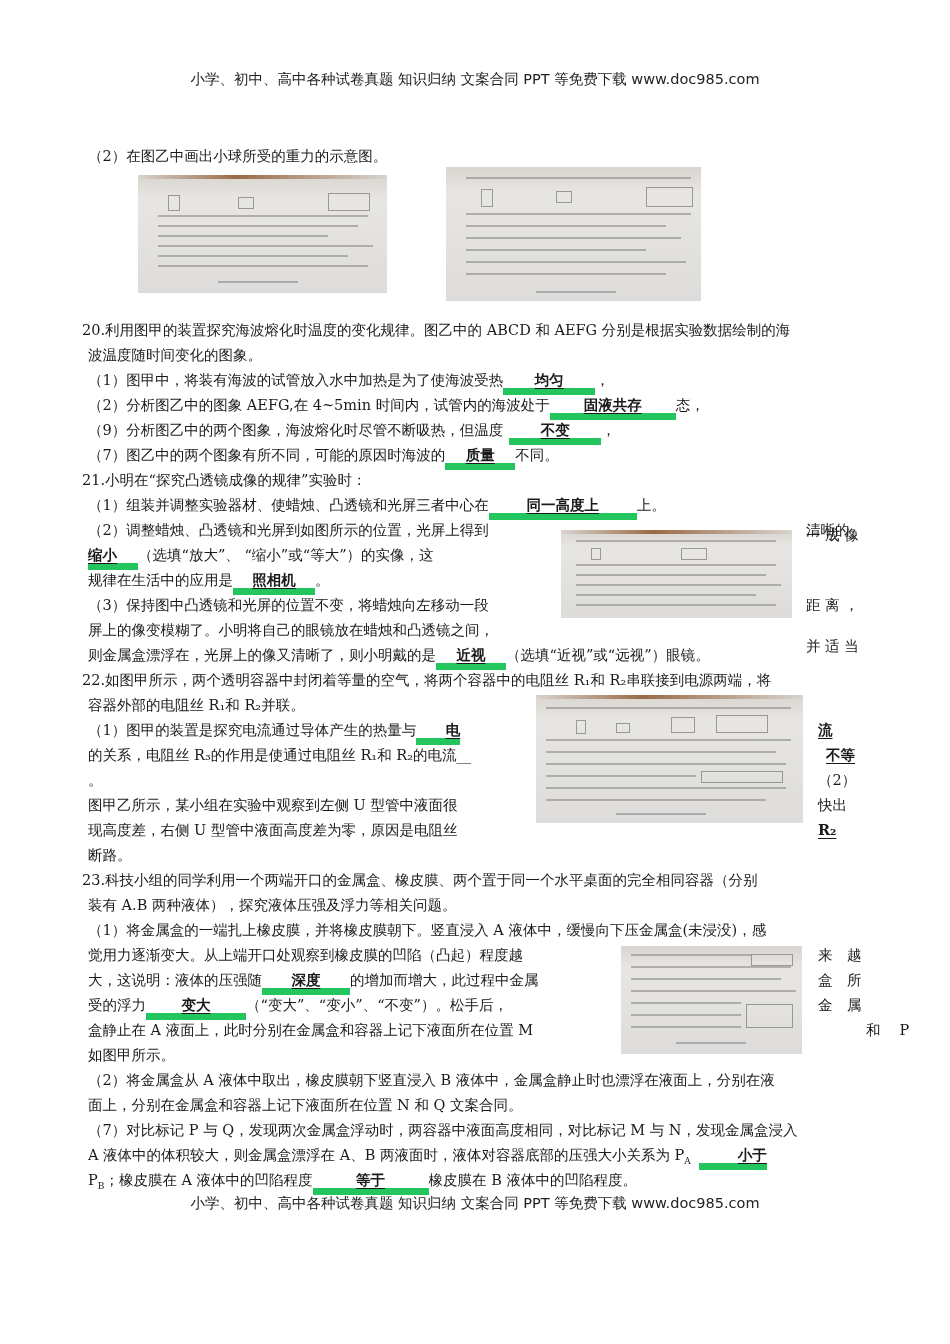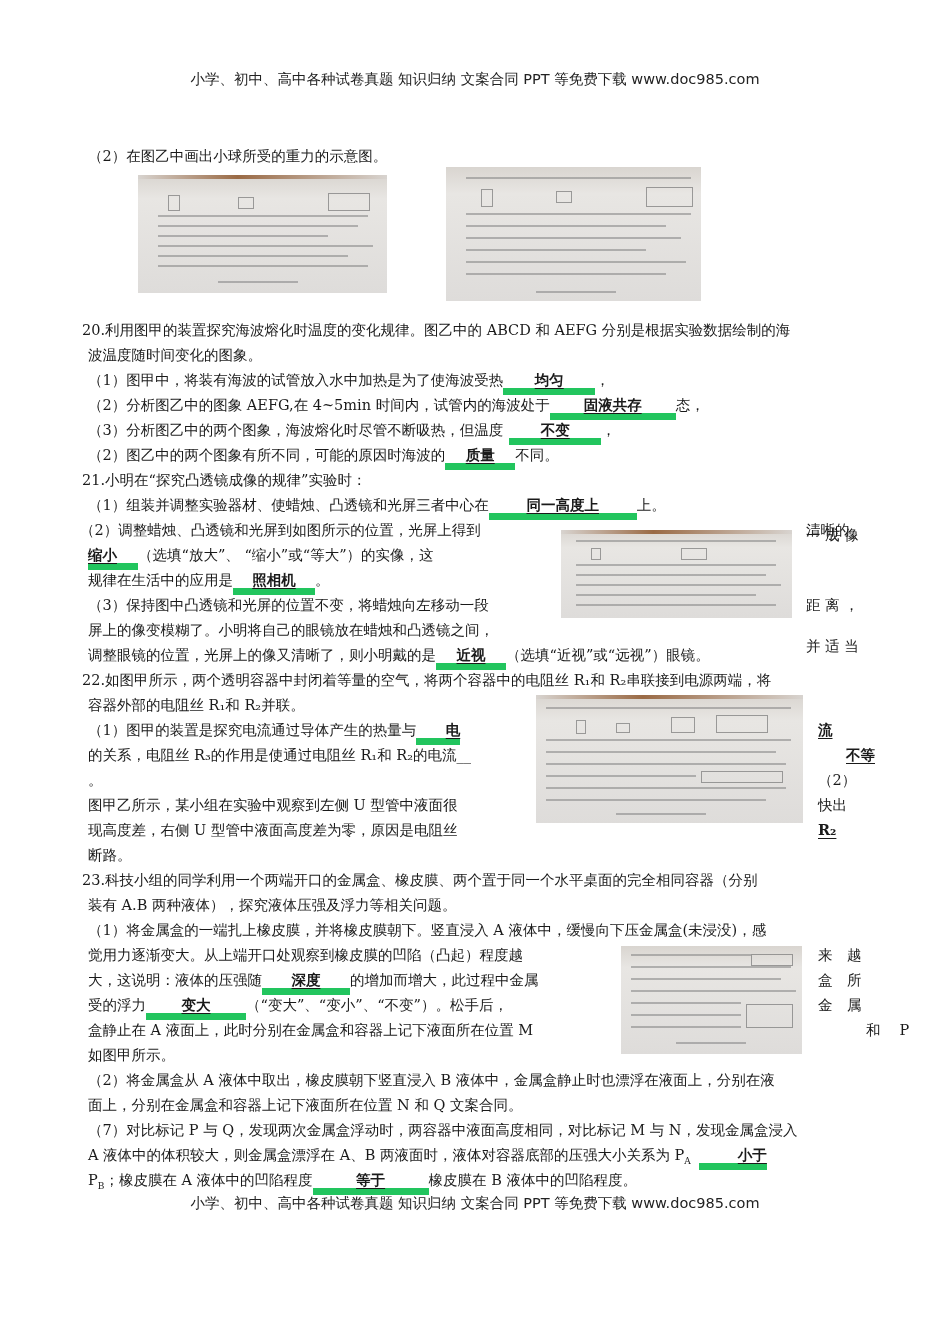--- a/index.html
+++ b/index.html
@@ -55,45 +55,45 @@
 
 <div class="line" style="left:82px;top:320px">20.利用图甲的装置探究海波熔化时温度的变化规律。图乙中的 ABCD 和 AEFG 分别是根据实验数据绘制的海</div>
 <div class="line" style="left:88px;top:345px">波温度随时间变化的图象。</div>
 <div class="line" style="left:88px;top:370px">
   <span>（1）图甲中，将装有海波的试管放入水中加热是为了使海波受热</span><span class="blank" style="width:92px"><span class="ans">均匀</span></span><span>，</span>
 </div>
 <div class="line" style="left:88px;top:395px">
   <span>（2）分析图乙中的图象 AEFG,在 4~5min 时间内，试管内的海波处于</span><span class="blank" style="width:126px"><span class="ans">固液共存</span></span><span>态，</span>
 </div>
 <div class="line" style="left:88px;top:420px">
-  <span>（3）分析图乙中的两个图象，海波熔化时尽管不断吸热，但温度</span><span class="blank" style="width:92px;margin-left:6px"><span class="ans">不变</span></span><span>，</span>
+  <span>（9）分析图乙中的两个图象，海波熔化时尽管不断吸热，但温度</span><span class="blank" style="width:92px;margin-left:6px"><span class="ans">不变</span></span><span>，</span>
 </div>
 <div class="line" style="left:88px;top:445px">
-  <span>（2）图乙中的两个图象有所不同，可能的原因时海波的</span><span class="blank" style="width:70px"><span class="ans">质量</span></span><span>不同。</span>
+  <span>（7）图乙中的两个图象有所不同，可能的原因时海波的</span><span class="blank" style="width:70px"><span class="ans">质量</span></span><span>不同。</span>
 </div>
 
 <div class="line" style="left:82px;top:470px">21.小明在“探究凸透镜成像的规律”实验时：</div>
 <div class="line" style="left:88px;top:495px">
   <span>（1）组装并调整实验器材、使蜡烛、凸透镜和光屏三者中心在</span><span class="blank" style="width:148px"><span class="ans">同一高度上</span></span><span>上。</span>
 </div>
-<div class="line" style="left:80px;top:520px">（2）调整蜡烛、凸透镜和光屏到如图所示的位置，光屏上得到</div>
+<div class="line" style="left:88px;top:520px">（2）调整蜡烛、凸透镜和光屏到如图所示的位置，光屏上得到</div>
 <div class="line" style="left:806px;top:520px">清晰的_</div>
 <div class="line" style="left:88px;top:545px">
   <span class="blank" style="width:50px;text-align:left"><span class="ans">缩小</span></span><span>（选填“放大”、 “缩小”或“等大”）的实像，这</span>
 </div>
 <div class="line" style="left:806px;top:525px">一 成 像</div>
 <div class="line" style="left:88px;top:570px">
   <span>规律在生活中的应用是</span><span class="blank" style="width:82px"><span class="ans">照相机</span></span><span>。</span>
 </div>
 <div class="line" style="left:88px;top:595px">（3）保持图中凸透镜和光屏的位置不变，将蜡烛向左移动一段</div>
 <div class="line" style="left:806px;top:595px">距 离 ，</div>
 <div class="line" style="left:88px;top:620px">屏上的像变模糊了。小明将自己的眼镜放在蜡烛和凸透镜之间，</div>
 <div class="line" style="left:806px;top:636px">并 适 当</div>
 <div class="line" style="left:88px;top:645px">
-  <span>调整眼镜的位置，光屏上的像又清晰了，则小明戴的是</span><span class="blank" style="width:70px"><span class="ans">近视</span></span><span>（选填“近视”或“远视”）眼镜。</span>
+  <span>则金属盒漂浮在，光屏上的像又清晰了，则小明戴的是</span><span class="blank" style="width:70px"><span class="ans">近视</span></span><span>（选填“近视”或“远视”）眼镜。</span>
 </div>
 
 <div class="photo" style="left:561px;top:530px;width:231px;height:88px">
   <div class="edge"></div>
   <div class="fig" style="left:30px;top:18px;width:8px;height:10px"></div>
   <div class="fig" style="left:120px;top:18px;width:24px;height:10px"></div>
   <div class="txt" style="left:15px;top:10px;width:200px"></div>
   <div class="txt" style="left:15px;top:34px;width:200px"></div>
   <div class="txt" style="left:15px;top:44px;width:190px"></div>
   <div class="txt" style="left:15px;top:54px;width:205px"></div>
@@ -101,21 +101,21 @@
   <div class="txt" style="left:15px;top:74px;width:200px"></div>
 </div>
 
 <div class="line" style="left:82px;top:670px">22.如图甲所示，两个透明容器中封闭着等量的空气，将两个容器中的电阻丝 R₁和 R₂串联接到电源两端，将</div>
 <div class="line" style="left:88px;top:695px">容器外部的电阻丝 R₁和 R₂并联。</div>
 <div class="line" style="left:88px;top:720px">
   <span>（1）图甲的装置是探究电流通过导体产生的热量与</span><span class="blank" style="width:44px;text-align:right"><span class="ans">电</span></span>
 </div>
 <div class="line" style="left:818px;top:720px"><span class="ans">流</span></div>
 <div class="line" style="left:88px;top:745px">的关系，电阻丝 R₃的作用是使通过电阻丝 R₁和 R₂的电流__</div>
-<div class="line" style="left:846px;top:745px"><span class="ans">不等</span></div>
+<div class="line" style="left:826px;top:745px"><span class="ans">不等</span></div>
 <div class="line" style="left:88px;top:770px">。</div>
 <div class="line" style="left:818px;top:770px">（2）</div>
 <div class="line" style="left:88px;top:795px">图甲乙所示，某小组在实验中观察到左侧 U 型管中液面很</div>
 <div class="line" style="left:818px;top:795px">快出</div>
 <div class="line" style="left:88px;top:820px">现高度差，右侧 U 型管中液面高度差为零，原因是电阻丝</div>
 <div class="line" style="left:818px;top:820px"><span class="ans" style="font-family:'DejaVu Serif',serif">R₂</span></div>
 <div class="line" style="left:88px;top:845px">断路。</div>
 
 <div class="photo" style="left:536px;top:695px;width:267px;height:128px">
   <div class="edge"></div>

